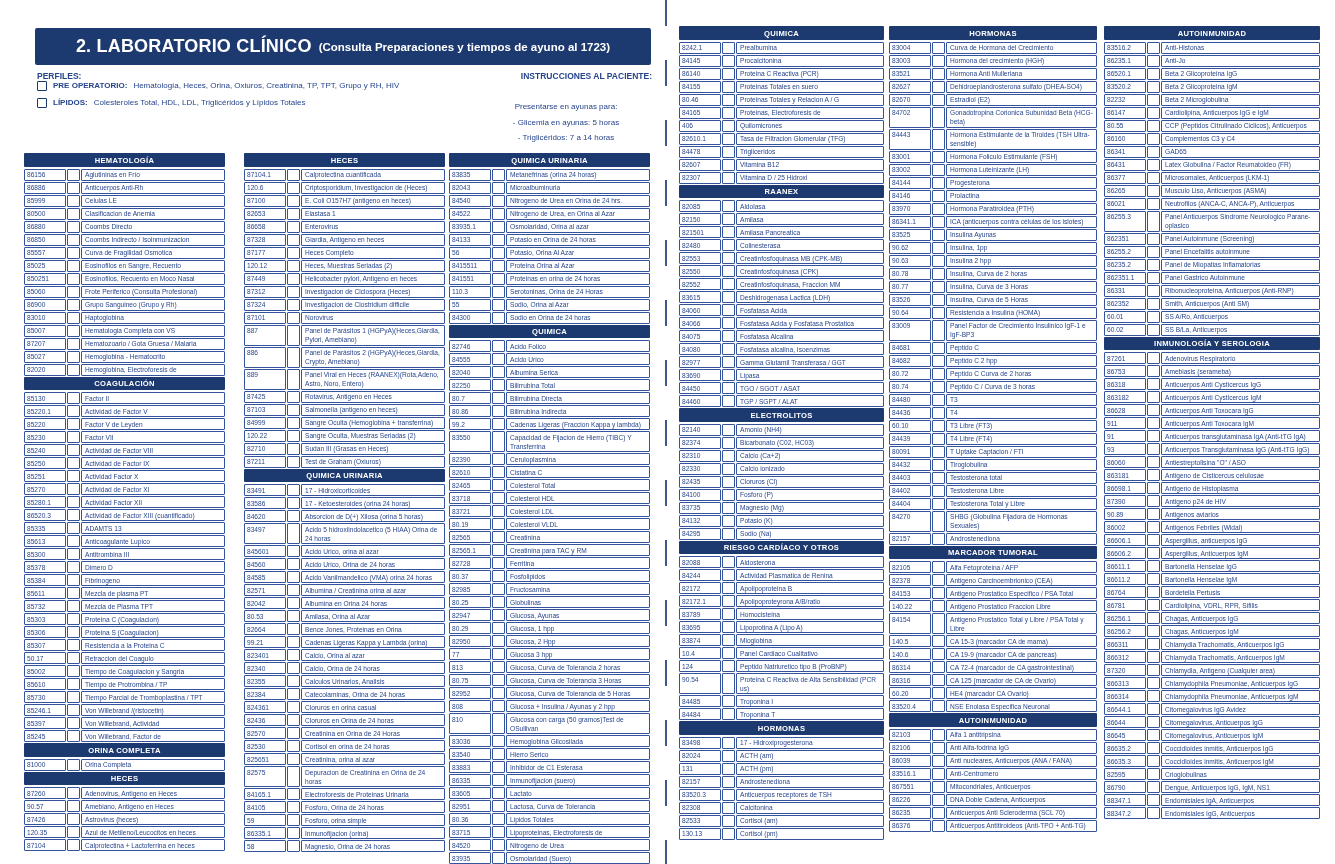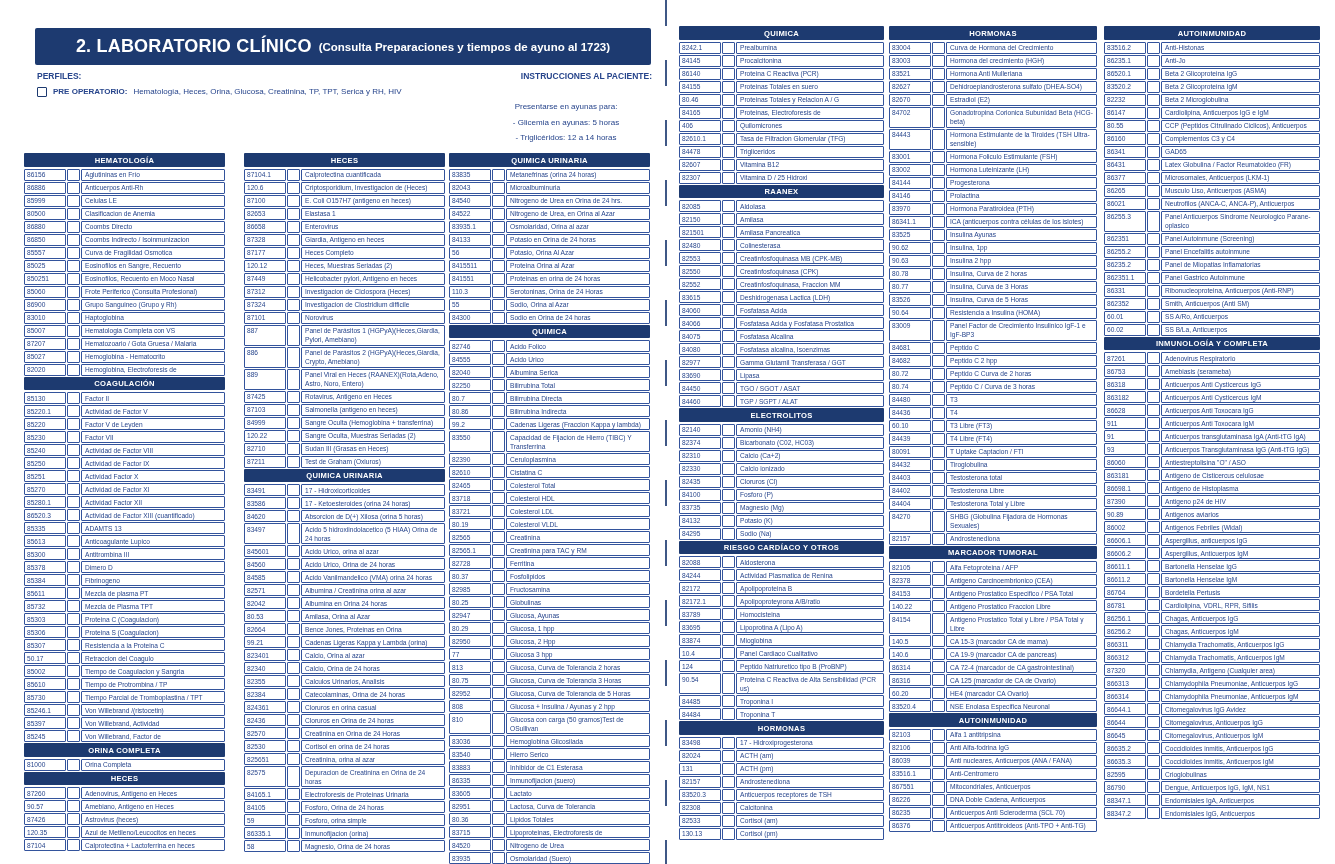--- a/index.html
+++ b/index.html
@@ -25,21 +25,21 @@
   
   .banner{
     position:absolute;left:35px;top:28px;width:616px;height:37px;
     background:var(--navy);color:#fff;border-radius:2px;
     display:flex;align-items:center;justify-content:center;gap:7px;
   }
   .banner .t1{font-size:18px;font-weight:bold;letter-spacing:.2px;}
   .banner .t2{font-size:11.5px;font-weight:600;}
   
   .perfiles{position:absolute;left:37px;top:71px;width:470px;}
-  .perfiles .lbl{font-size:8.5px;font-weight:bold;margin-bottom:6px;}
+  .perfiles .lbl{font-size:8.5px;font-weight:bold;}
   .pitem{display:flex;gap:6px;margin-bottom:7px;}
   .pbox{width:10px;height:10px;border:1.4px solid var(--navy);border-radius:1px;flex:0 0 auto;background:#fff;}
   .pitem .pname{font-size:8px;font-weight:bold;white-space:nowrap;}
   .pitem .pdesc{font-size:8px;white-space:nowrap;}
   
   .instr{position:absolute;left:480px;top:71px;width:172px;text-align:right;}
   .instr .ititle{font-size:8.5px;font-weight:bold;margin-bottom:21px;}
   .instr .iline{font-size:8px;margin-bottom:6.5px;text-align:center;}
   
   .col{position:absolute;display:block;}
@@ -74,29 +74,34 @@
 <div class="banner">
   <span class="t1">2. LABORATORIO CLÍNICO</span>
   <span class="t2">(Consulta Preparaciones y tiempos de ayuno al 1723)</span>
 </div>
 
 <div class="perfiles">
   <div class="lbl">PERFILES:</div>
   <div class="pitem">
     <span class="pbox"></span>
     <span class="pname">PRE OPERATORIO:</span>
-    <span class="pdesc">Hematología, Heces, Orina, Glucosa, Creatinina, TP, TPT, Serica y RH, HIV</span>
+    <span class="pdesc">Hematología, Heces, Orina, Oxiuros, Creatinina, TP, TPT, Grupo y RH, HIV</span>
+  </div>
+  <div class="pitem">
+    <span class="pbox"></span>
+    <span class="pname">LÍPIDOS:</span>
+    <span class="pdesc">Colesteroles Total, HDL, LDL, Triglicéridos y Lípidos Totales</span>
   </div>
 </div>
 
 <div class="instr">
   <div class="ititle">INSTRUCCIONES AL PACIENTE:</div>
   <div class="iline">Presentarse en ayunas para:</div>
   <div class="iline">- Glicemia en ayunas:  5 horas</div>
-  <div class="iline">- Triglicéridos: 12 a 14 horas</div>
+  <div class="iline">- Triglicéridos: 7 a 14 horas</div>
 </div>
 
 <div class="col col-l1">
     <div class="sec-header">HEMATOLOGÍA</div>
     <div class="row">
       <div class="cell code">86156</div>
       <div class="cell chk"></div>
       <div class="cell tname">Aglutininas en Frío</div>
     </div>
     <div class="row">
@@ -1518,21 +1523,21 @@
     <div class="row">
       <div class="cell code">60.01</div>
       <div class="cell chk"></div>
       <div class="cell tname">SS A/Ro, Anticuerpos</div>
     </div>
     <div class="row">
       <div class="cell code">60.02</div>
       <div class="cell chk"></div>
       <div class="cell tname">SS B/La, Anticuerpos</div>
     </div>
-    <div class="sec-header">INMUNOLOGÍA Y COMPLETA</div>
+    <div class="sec-header">INMUNOLOGÍA Y SEROLOGIA</div>
     <div class="row">
       <div class="cell code">87261</div>
       <div class="cell chk"></div>
       <div class="cell tname">Adenovirus Respiratorio</div>
     </div>
     <div class="row">
       <div class="cell code">86753</div>
       <div class="cell chk"></div>
       <div class="cell tname">Amebiasis (serameba)</div>
     </div>

